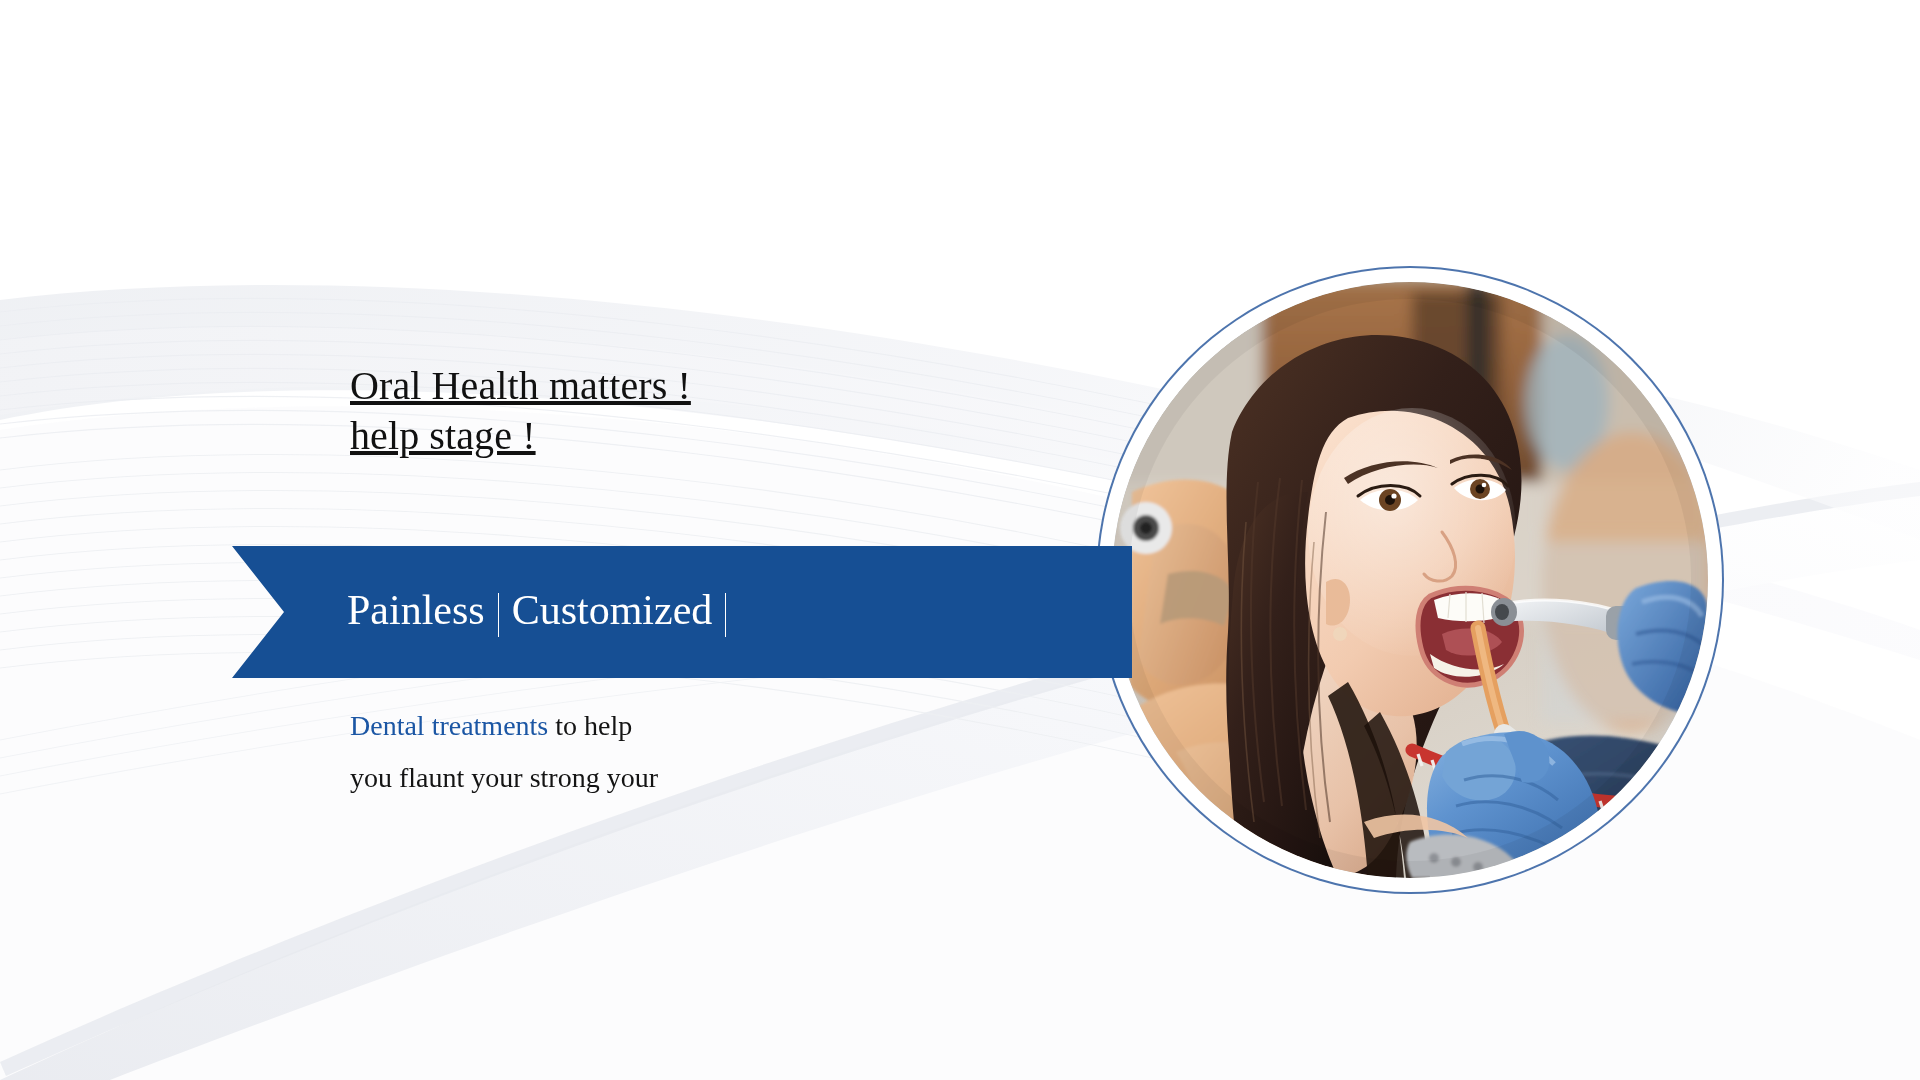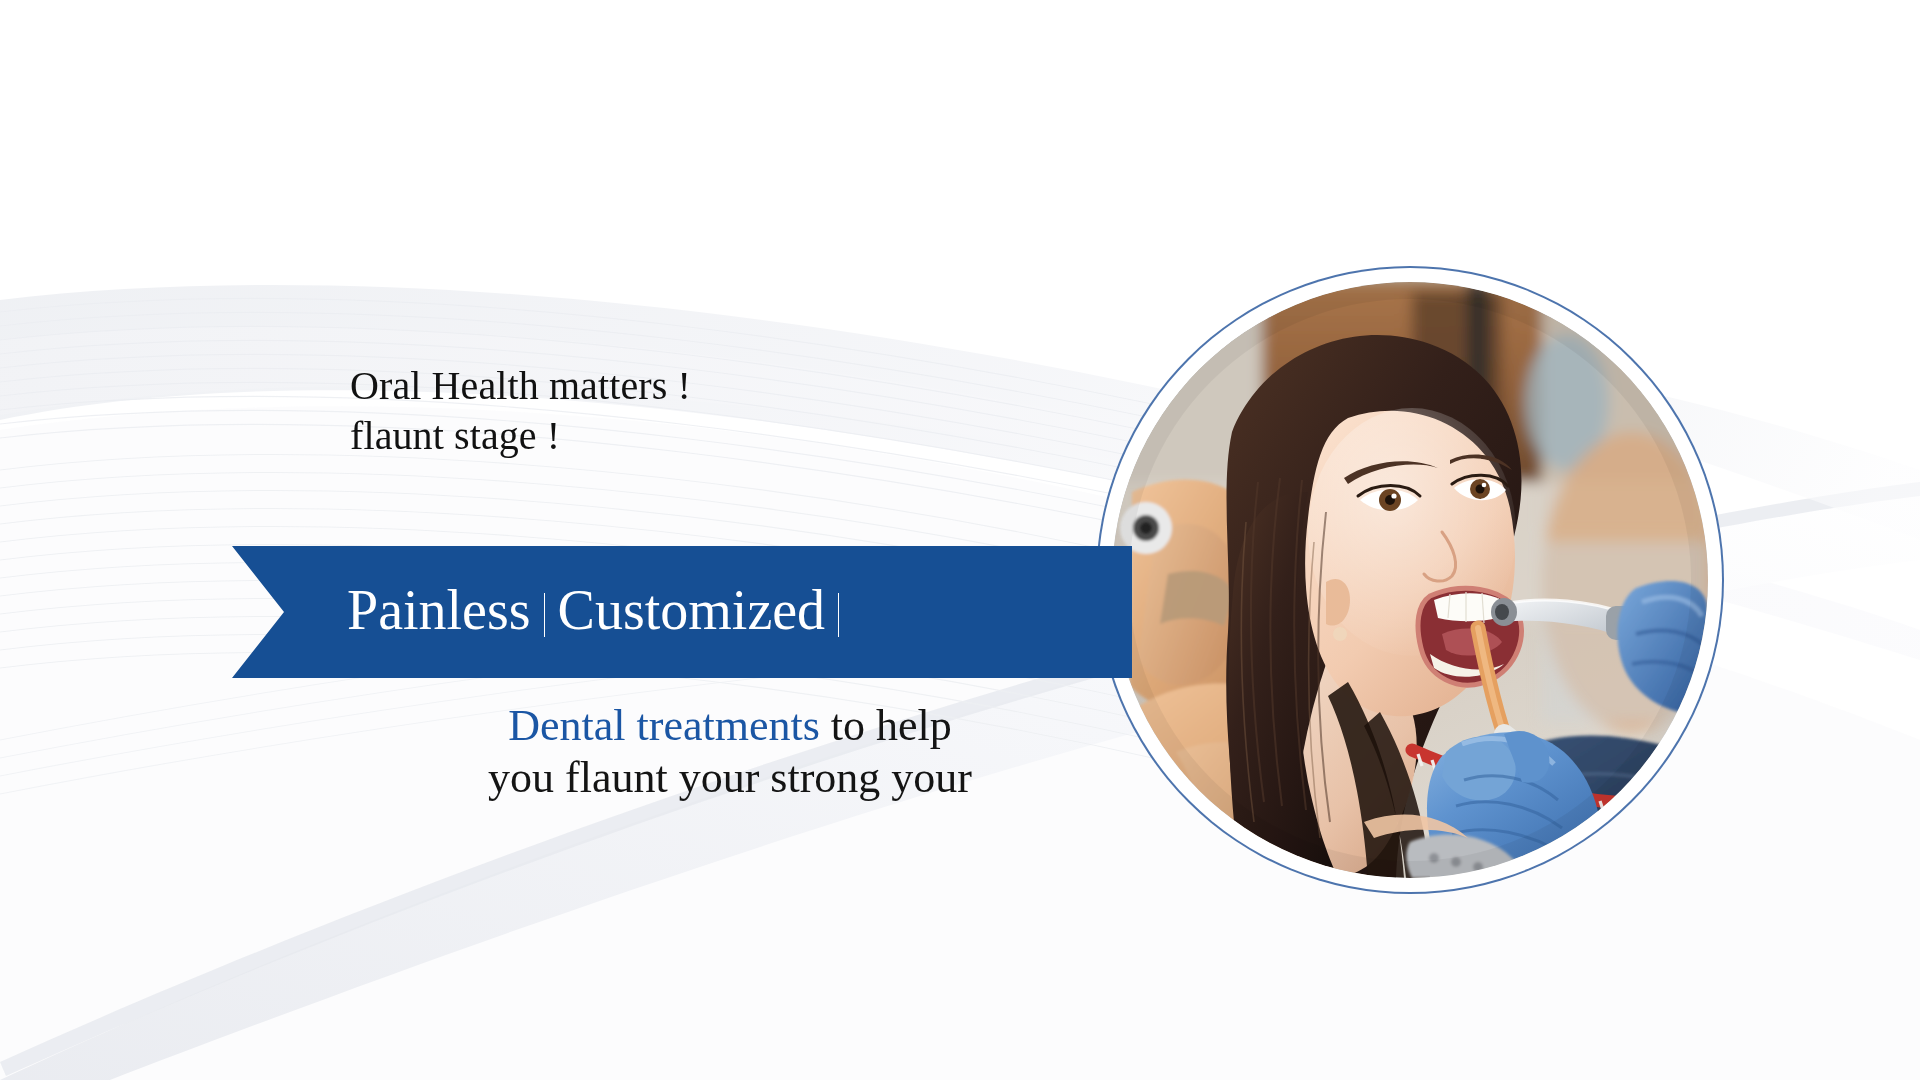--- a/index.html
+++ b/index.html
@@ -31,42 +31,42 @@
     position:absolute;left:1112px;top:282px;width:596px;height:596px;
     border-radius:50%;overflow:hidden;
     background:#cfd6dd;
   }
   .photo-circle svg{display:block;width:596px;height:596px;}
 
   
   .headline{
     position:absolute;left:350px;top:361px;width:720px;
     font-size:40px;line-height:50px;color:#111111;
-    letter-spacing:.1px;white-space:nowrap;
+    letter-spacing:.1px;white-space:nowrap;text-decoration:underline;
   }
   .headline div{height:50px;}
 
   
   .ribbon-wrap{position:absolute;left:232px;top:546px;width:900px;height:132px;}
   .ribbon-wrap svg{display:block;}
   .ribbon-text{
     position:absolute;left:347px;top:573px;width:790px;height:74px;
     display:flex;align-items:center;
-    color:#ffffff;font-size:56px;line-height:50px;white-space:nowrap;
+    color:#ffffff;font-size:42px;line-height:50px;white-space:nowrap;
   }
   .ribbon-text .sep{
     display:inline-block;width:1px;height:44px;background:#ffffff;
     margin:0 13px;vertical-align:middle;position:relative;top:5px;
   }
   .ribbon-text .seg{display:inline-block;}
 
   
   .subcopy{
     position:absolute;left:350px;top:700px;width:760px;
-    font-size:44px;line-height:52px;color:#141414;white-space:nowrap;text-align:center;
+    font-size:28px;line-height:52px;color:#141414;white-space:nowrap;
   }
   .subcopy .accent{color:#1B56A4;}
   .subcopy div{height:52px;}
 </style>
 </head>
 <body>
 
 <div id="stage">
 
   <svg class="bg-layer" viewBox="0 0 1920 1080" preserveAspectRatio="none">
@@ -429,21 +429,21 @@
 
         <path d="M252,540 C288,526 330,532 356,556 C334,546 296,544 262,556 Z" fill="#f0c5a4" opacity="0.9"></path>
 
         <circle cx="298" cy="298" r="298" fill="none" stroke="#000000" stroke-width="34" opacity="0.05"></circle>
       </g>
     </svg>
   </div>
 
   <div class="headline">
     <div>Oral Health matters !</div>
-    <div>flaunt stage !</div>
+    <div>help stage !</div>
   </div>
 
   <div class="ribbon-wrap">
     <svg width="900" height="132" viewBox="0 0 900 132">
       <path d="M0,0 L900,0 L900,132 L0,132 L52,66 Z" fill="#164F94"></path>
     </svg>
   </div>
   <div class="ribbon-text">
     <span class="seg">Painless</span>
     <span class="sep"></span>

